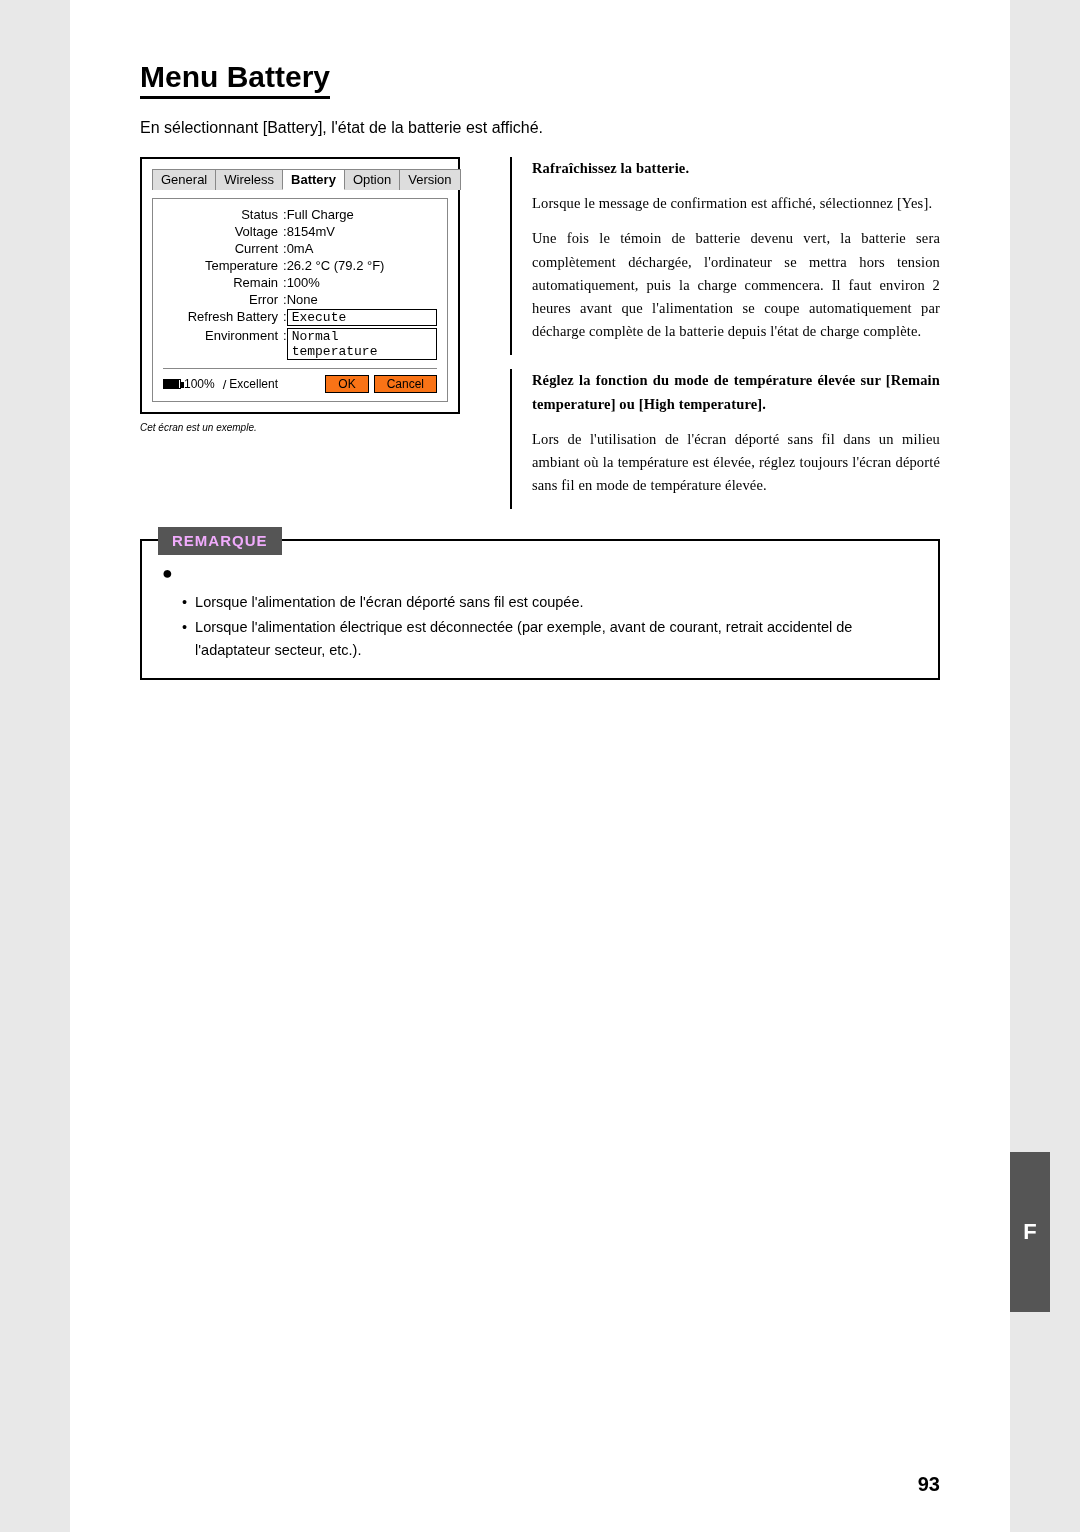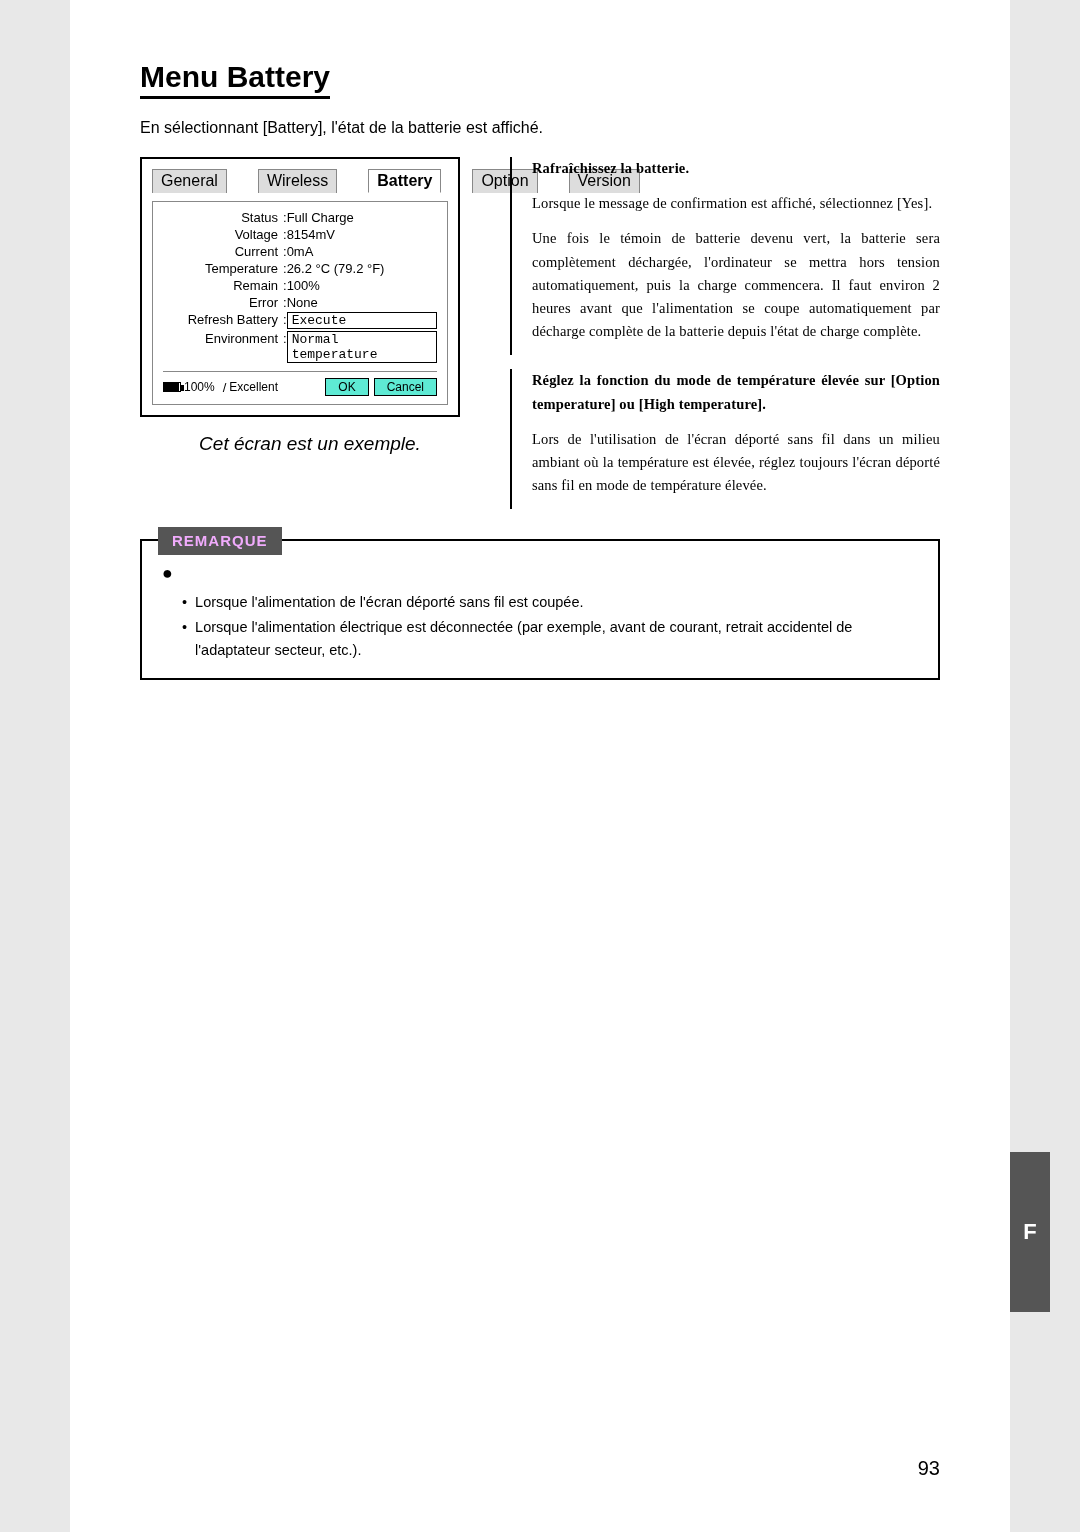--- a/index.html
+++ b/index.html
@@ -32,24 +32,24 @@
     }
     .right-tab span {
       color: white;
       font-size: 22px;
       font-weight: bold;
       font-family: Arial, sans-serif;
     }
     
     .page-number {
       position: absolute;
-      bottom: 52px;
+      bottom: 36px;
       right: 70px;
       font-size: 20px;
-      font-weight: normal;
+      font-weight: bold;
       font-family: Arial, sans-serif;
     }
 
     
     .page-title {
       font-size: 30px;
       font-weight: bold;
       font-family: Arial, sans-serif;
       border-bottom: 3px solid #000;
       display: inline-block;
@@ -85,23 +85,22 @@
     .dialog-box {
       border: 2px solid #000;
       padding: 10px;
       background: #fff;
       width: 320px;
     }
     
     .tab-bar {
       display: flex;
       margin-bottom: 8px;
-      font-size: 16px;
-      font-family: Arial, sans-serif;
-      gap: 32px;
+      font-size: 13px;
+      font-family: Arial, sans-serif;
     }
     .tab {
       border: 1px solid #888;
       padding: 2px 8px;
       background: #ddd;
       margin-right: -1px;
       border-bottom: none;
       cursor: default;
     }
     .tab.active {
@@ -176,32 +175,32 @@
       font-size: 13px;
     }
     .btn-row {
       display: flex;
       justify-content: flex-end;
       gap: 5px;
       flex: 1;
     }
     .dialog-btn {
       border: 1.5px solid #000;
-      background: #5eead4;
+      background: #f97316;
       padding: 1px 12px;
       font-size: 12px;
       font-family: Arial, sans-serif;
       cursor: default;
     }
 
     
     .caption {
-      text-align: center;
-      font-size: 19px;
-      margin-top: 16px;
+      text-align: left;
+      font-size: 10px;
+      margin-top: 8px;
       font-family: Arial, sans-serif;
       font-style: italic;
     }
 
     
     .right-col p {
       margin-bottom: 12px;
       text-align: justify;
       letter-spacing: 0.01em;
     }
@@ -367,21 +366,21 @@
         <div class="section-text">
           <p><strong>Rafraîchissez la batterie.</strong></p>
           <p>Lorsque le message de confirmation est affiché, sélectionnez [Yes].</p>
           <p>Une fois le témoin de batterie devenu vert, la batterie sera complètement déchargée, l'ordinateur se mettra hors tension automatiquement, puis la charge commencera. Il faut environ 2 heures avant que l'alimentation se coupe automatiquement par décharge complète de la batterie depuis l'état de charge complète.</p>
         </div>
       </div>
 
       <div class="vertical-line-section" style="margin-top:14px;">
         <div class="v-line"></div>
         <div class="section-text">
-          <p><strong>Réglez la fonction du mode de température élevée sur [Option temperature] ou [High temperature].</strong></p>
+          <p><strong>Réglez la fonction du mode de température élevée sur [Remain temperature] ou [High temperature].</strong></p>
           <p>Lors de l'utilisation de l'écran déporté sans fil dans un milieu ambiant où la température est élevée, réglez toujours l'écran déporté sans fil en mode de température élevée.</p>
         </div>
       </div>
 
     </div>
   </div>
 
   
   <div class="remarque-box">
     <div class="remarque-title">REMARQUE</div>

